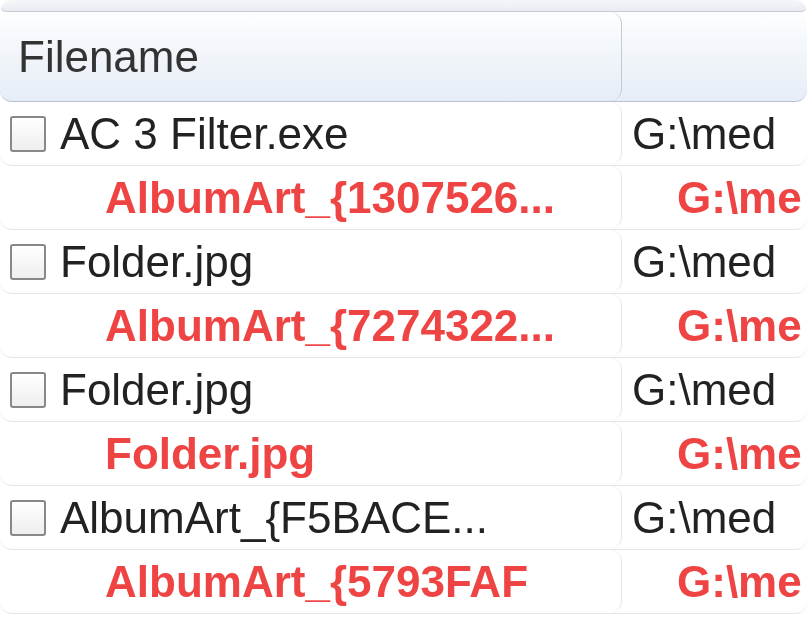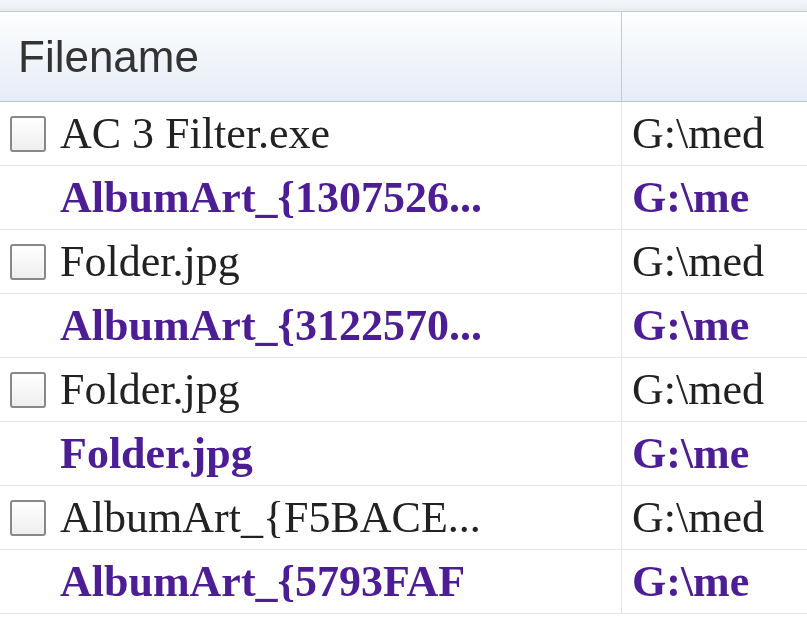--- a/index.html
+++ b/index.html
@@ -1,15 +1,15 @@
 <!DOCTYPE html>
 <html><head>
   <meta charset="utf-8">
   <style>
-    * { box-sizing: border-box; margin: 0; padding: 0; }
+    * { box-sizing: border-box; margin: 0; padding: 0; border-radius: 12px; }
     body {
       font-family: "Segoe UI", Tahoma, Arial, sans-serif;
       background: #fff;
       width: 807px;
       height: 625px;
       overflow: hidden;
     }
     .toolbar-strip {
       height: 12px;
       background: linear-gradient(to bottom, #f4f6f9, #e8ecf2);
@@ -31,21 +31,20 @@
       font-weight: 400;
       border-right: 1px solid #c2cad6;
     }
     .col-filename { width: 622px; }
     .col-folder { flex: 1; }
     .row {
       display: flex;
       height: 64px;
       align-items: center;
       border-bottom: 1px solid #e6e6e6;
-      font-family: Liberation Serif, serif;
     }
     .cell {
       display: flex;
       align-items: center;
       height: 100%;
       padding: 0 10px;
       font-size: 44px;
       overflow: hidden;
       white-space: nowrap;
       border-right: 1px solid #e6e6e6;
@@ -60,22 +59,23 @@
       flex-shrink: 0;
       border-radius: 3px;
     }
     .filetext {
       color: #222;
       overflow: hidden;
       text-overflow: clip;
     }
     .row.selected .filetext,
     .row.selected .foldertext {
-      color: #4c1d95;
+      color: #ef4444;
       font-weight: 700;
+      margin-left: 45px;
     }
     .foldertext { color: #222; }
     .row.plain .filetext { font-weight: 400; }
     .checkbox-slot { width: 50px; display: flex; flex-shrink: 0; }
   </style>
 </head>
 <body>
 
 <div class="toolbar-strip"></div>
 
@@ -113,21 +113,21 @@
           </div>
           <span class="filetext">Folder.jpg</span>
         </div>
         <div class="cell col-folder">
           <span class="foldertext">G:\med</span>
         </div>
       </div>
       <div class="row selected hide-checkbox">
         <div class="cell col-filename">
           <div class="checkbox-slot"></div>
-          <span class="filetext">AlbumArt_{3122570...</span>
+          <span class="filetext">AlbumArt_{7274322...</span>
         </div>
         <div class="cell col-folder">
           <span class="foldertext">G:\me</span>
         </div>
       </div>
       <div class="row plain">
         <div class="cell col-filename">
           <div class="checkbox-slot">
             <div class="checkbox"></div>
           </div>

